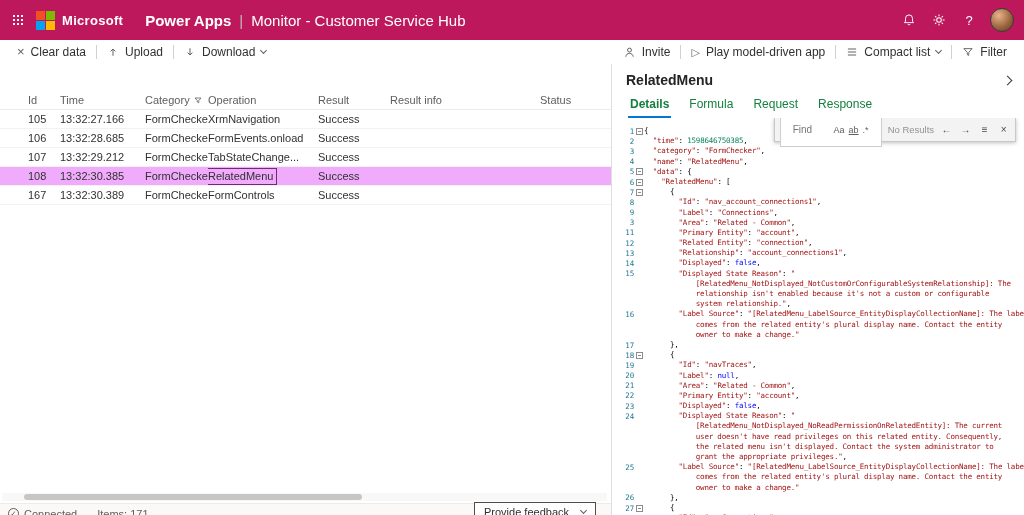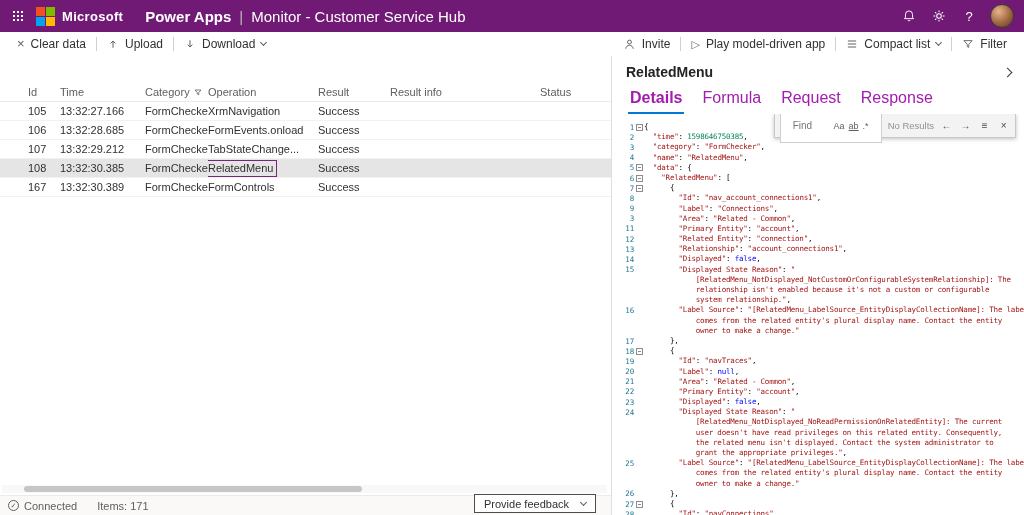--- a/index.html
+++ b/index.html
@@ -1,20 +1,20 @@
 <!DOCTYPE html>
 <html><head>
 <meta charset="utf-8">
 <style>
   * { box-sizing: border-box; margin: 0; padding: 0; }
   html,body { width:1024px; height:515px; overflow:hidden; }
   body { font-family:"Liberation Sans", sans-serif; background:#fff; color:#323130; }
 
   
-  .topbar { height:32px; background:#701a75; display:flex; align-items:center; color:#fff; }
+  .topbar { height:40px; background:#be185d; display:flex; align-items:center; color:#fff; }
   .waffle { width:36px; height:32px; display:flex; align-items:center; justify-content:center; cursor:pointer; }
   .waffle-grid { display:grid; grid-template-columns:repeat(3,2px); grid-auto-rows:2px; gap:2px; }
   .waffle-grid i { background:#fff; display:block; }
   .mslogo { display:flex; align-items:center; gap:7px; padding-right:10px; cursor:pointer; }
   .mslogo-squares { display:grid; grid-template-columns:9px 9px; grid-auto-rows:9px; gap:1px; }
   .mslogo-squares i { display:block; }
   .sq1{background:#f25022}.sq2{background:#7fba00}.sq3{background:#00a4ef}.sq4{background:#ffb900}
   .mslogo-text { font-size:13px; font-weight:700; letter-spacing:.3px; }
   .apptitle { display:flex; align-items:center; gap:8px; margin-left:12px; font-size:15px; white-space:nowrap; }
   .apptitle .prod { font-weight:600; }
@@ -37,21 +37,21 @@
   .chev { width:5px; height:5px; border-right:1.3px solid #605e5c; border-bottom:1.3px solid #605e5c;
           transform:rotate(45deg); display:inline-block; margin-top:-3px; }
 
   
   .main { display:flex; height:459px; }
   .left { width:612px; flex:none; position:relative; border-right:1px solid #e1dfdd; background:#fff; }
   .grid-head, .trow { display:grid; grid-template-columns:32px 85px 63px 110px 72px 150px 1fr; padding-left:28px; align-items:center; }
   .grid-head { height:20px; margin-top:26px; font-size:11px; color:#605e5c; border-bottom:1px solid #edebe9; }
   .hc { display:flex; align-items:center; gap:4px; cursor:pointer; }
   .trow { height:19px; font-size:11px; color:#323130; border-bottom:1px solid #f3f2f1; cursor:pointer; }
-  .trow.sel { background:#e5e5e5; }
+  .trow.sel { background:#f0abfc; }
   .tcell { overflow:hidden; white-space:nowrap; }
   .opbox { display:inline-block; border:1px solid #742774; padding:0 3px; margin-left:-4px; line-height:15px; }
 
   .hscroll { position:absolute; left:2px; right:4px; bottom:22px; height:8px; background:#f8f8f8; cursor:pointer; }
   .hthumb { position:absolute; left:22px; top:1px; width:338px; height:6px; background:#c8c6c4; border-radius:3px; cursor:grab; }
 
   .statusbar { position:absolute; left:0; right:0; bottom:0; height:20px; background:#faf9f8; border-top:1px solid #edebe9;
                display:flex; align-items:center; gap:20px; padding-left:8px; font-size:11px; color:#605e5c; }
   .conn { display:flex; align-items:center; gap:5px; }
   .conn-icon { width:11px; height:11px; border:1px solid #605e5c; border-radius:50%; display:flex;
@@ -59,21 +59,21 @@
   .feedback { position:absolute; right:15px; bottom:2px; height:19px; background:#fff; border:1px solid #4d4c4b;
               display:flex; align-items:center; gap:12px; padding:0 9px; font-size:11px; color:#323130; cursor:pointer; z-index:3; }
 
   
   .right { flex:1; display:flex; flex-direction:column; background:#fff; position:relative; }
   .phead { display:flex; align-items:center; justify-content:space-between; padding:8px 14px 3px 14px; }
   .ptitle { font-size:14px; font-weight:700; color:#252423; }
   .pchev { width:7px; height:7px; border-right:1.5px solid #3b3a39; border-bottom:1.5px solid #3b3a39;
            transform:rotate(-45deg); cursor:pointer; margin-right:3px; }
   .tabs { display:flex; padding:0 8px; }
-  .tab { padding:6px 10px 7px; font-size:16px; color:#a21caf; cursor:pointer; position:relative; }
+  .tab { padding:6px 10px 7px; font-size:12px; color:#15803d; cursor:pointer; position:relative; }
   .tab.active { font-weight:600; }
   .tab.active::after { content:""; position:absolute; left:8px; right:8px; bottom:0; height:2px; background:#0078d4; }
 
   .editor { flex:1; position:relative; display:flex; padding-top:8px; overflow:hidden;
             font-family:"DejaVu Sans Mono", monospace; font-size:7.5px; letter-spacing:-0.2px; }
   .gutter { width:32px; flex:none; }
   .gline { height:10.2px; display:flex; align-items:center; justify-content:flex-end; color:#237893; }
   .lnum { text-align:right; min-width:18px; }
   .foldcol { width:10px; height:10.2px; display:flex; align-items:center; justify-content:center; flex:none; }
   .foldbox { width:7px; height:7px; border:1px solid #8c8c8c; background:#fff; position:relative; cursor:pointer; }

